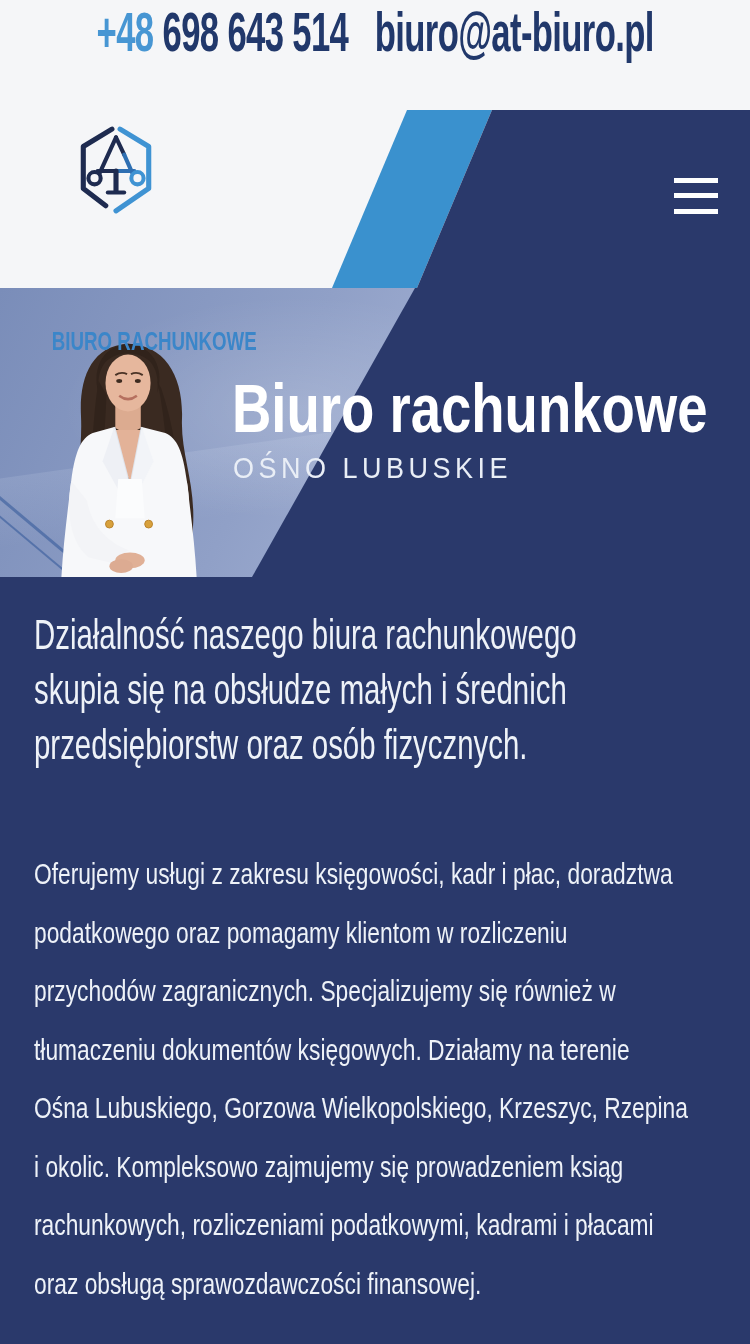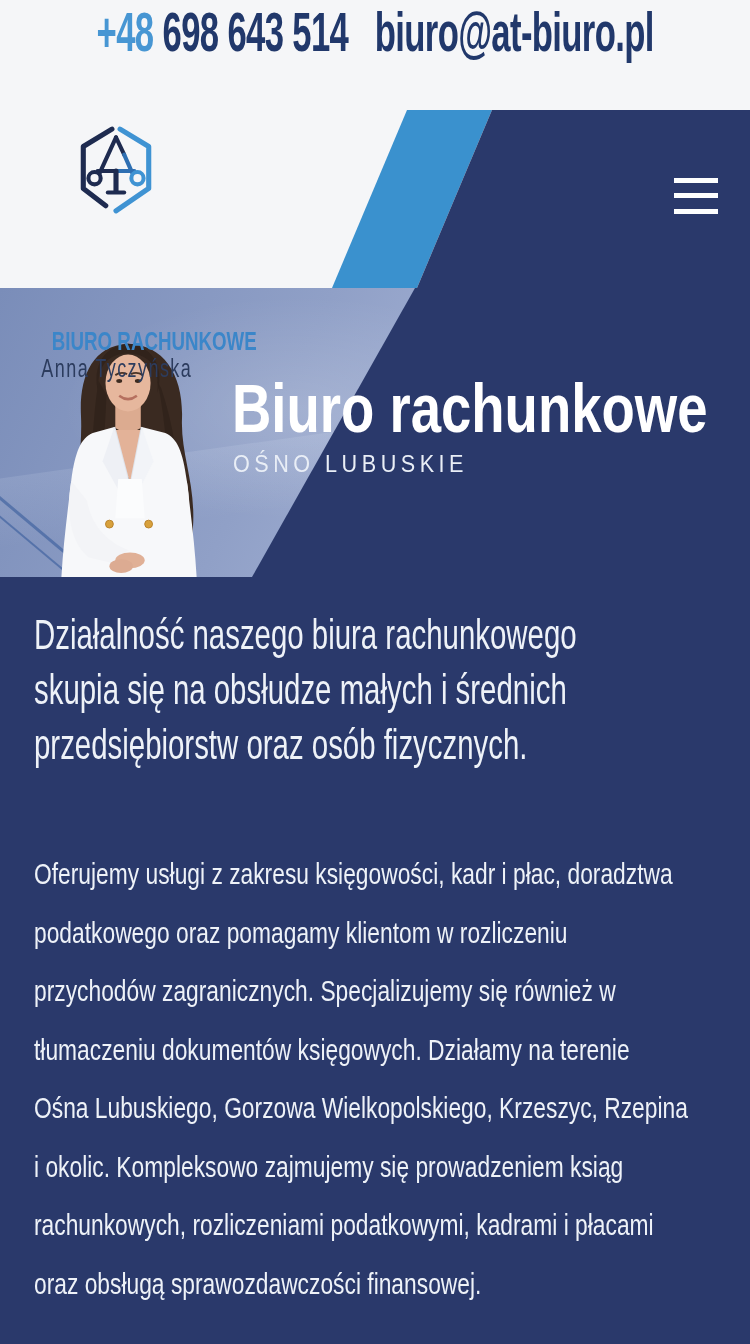--- a/index.html
+++ b/index.html
@@ -44,21 +44,21 @@
         background:radial-gradient(ellipse 340px 160px at 300px 120px,rgba(255,255,255,.16),rgba(255,255,255,0) 70%);}
   .streak{height:3px;background:rgba(47,86,152,.55);transform:rotate(40deg);transform-origin:left top;}
   .streak.s1{left:-12px;top:198px;width:240px;}
   .streak.s2{left:-16px;top:214px;width:250px;height:2px;}
   .softband{left:-40px;top:160px;width:520px;height:70px;transform:rotate(-8deg);
         background:linear-gradient(rgba(230,238,252,.12),rgba(230,238,252,0));}
   .hero-wedge{left:0;top:0;width:750px;height:289px;background:var(--navy,#2a396b);
         clip-path:polygon(415px 0,100% 0,100% 100%,252px 100%);}
   .portrait{left:28px;top:44px;width:204px;height:245px;}
   .hero-title{left:232px;top:86px;color:#ffffff;font-weight:700;font-size:69px;line-height:1;z-index:2;}
-  .hero-subtitle{left:233px;top:163px;color:#e9eef6;font-weight:300;font-size:24px;
+  .hero-subtitle{left:233px;top:163px;color:#e9eef6;font-weight:300;font-size:30px;
         letter-spacing:5px;line-height:1.1;z-index:2;}
 
   
   .content{left:0;top:577px;width:618px;height:767px;background:var(--navy,#2a396b);}
   .para{color:#eef2f8;white-space:pre-line;}
   .intro{left:34px;top:30px;font-size:42px;line-height:55px;font-weight:400;width:860px;}
   .bodytext{left:34px;top:268px;font-size:30px;line-height:58.5px;font-weight:400;width:940px;}
 </style>
 </head>
 <body style="--navy: #2a396b; --stripe-blue: #3a91ce; --accent-blue: #3b86c9; --phone-prefix-blue: #4796d3; --dark-text: #21386b; --hero-slate: #8a9cc6; --text-light: #eef2f8;">
@@ -88,21 +88,20 @@
 
       <circle cx="19" cy="54" r="6" stroke="#1e2b50" stroke-width="4"></circle>
       <circle cx="61" cy="54" r="6" stroke="#3f93d3" stroke-width="4"></circle>
 
       <path d="M40,47 L40,66" stroke="#1e2b50" stroke-width="5" stroke-linecap="round"></path>
       <path d="M32,68 L48,68" stroke="#1e2b50" stroke-width="4" stroke-linecap="round"></path>
     </svg>
   </div>
 
   <div class="abs brand1"><span class="cond-c" style="--sx:.72">BIURO RACHUNKOWE</span></div>
-  <div class="abs brand2"><span class="cond-c" style="--sx:.72">Anna Tyczyńska</span></div>
 
   <button class="abs hamburger" aria-label="menu">
     <span></span>
     <span></span>
     <span></span>
   </button>
 </div>
 
 <div class="abs hero">
   <div class="abs hero-highlight"></div>

